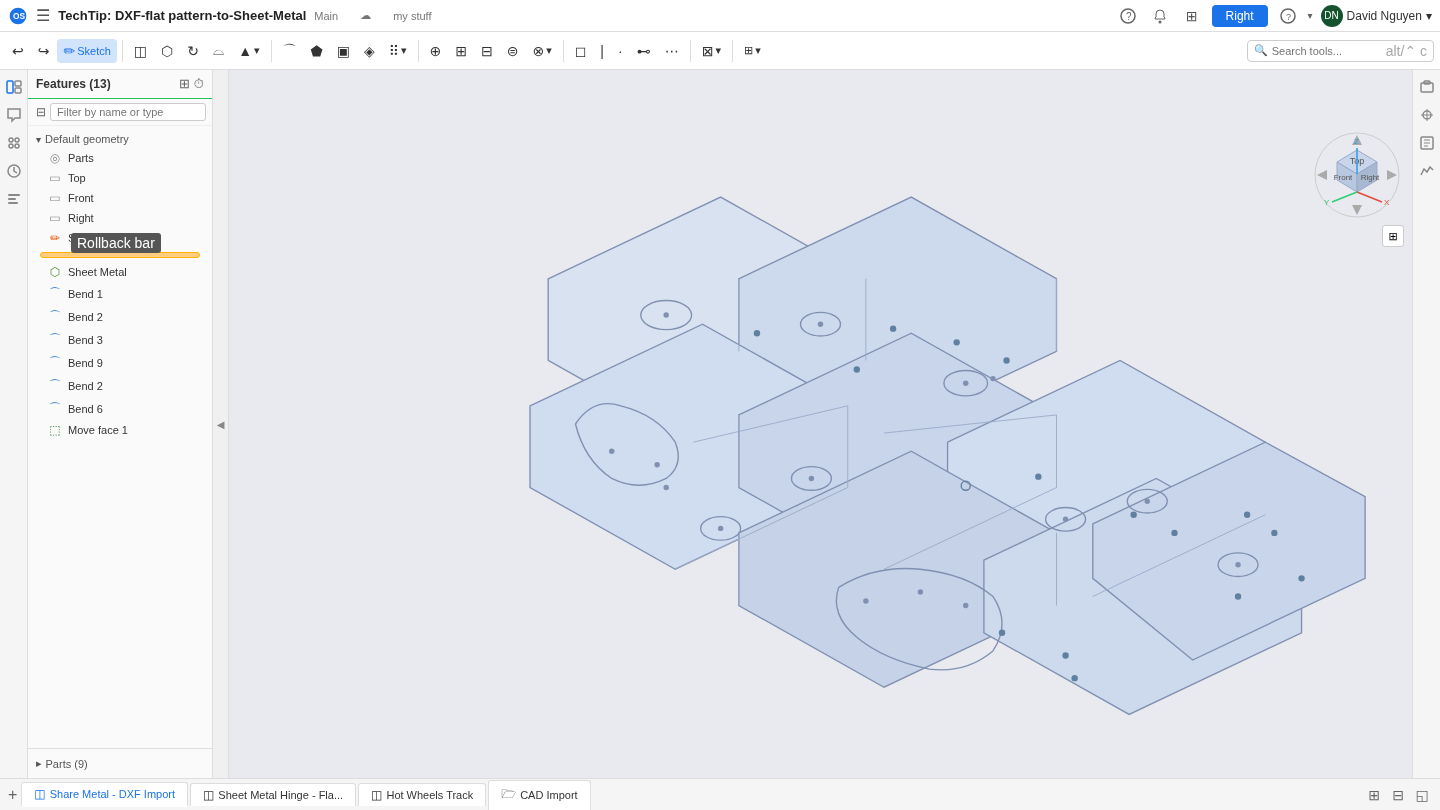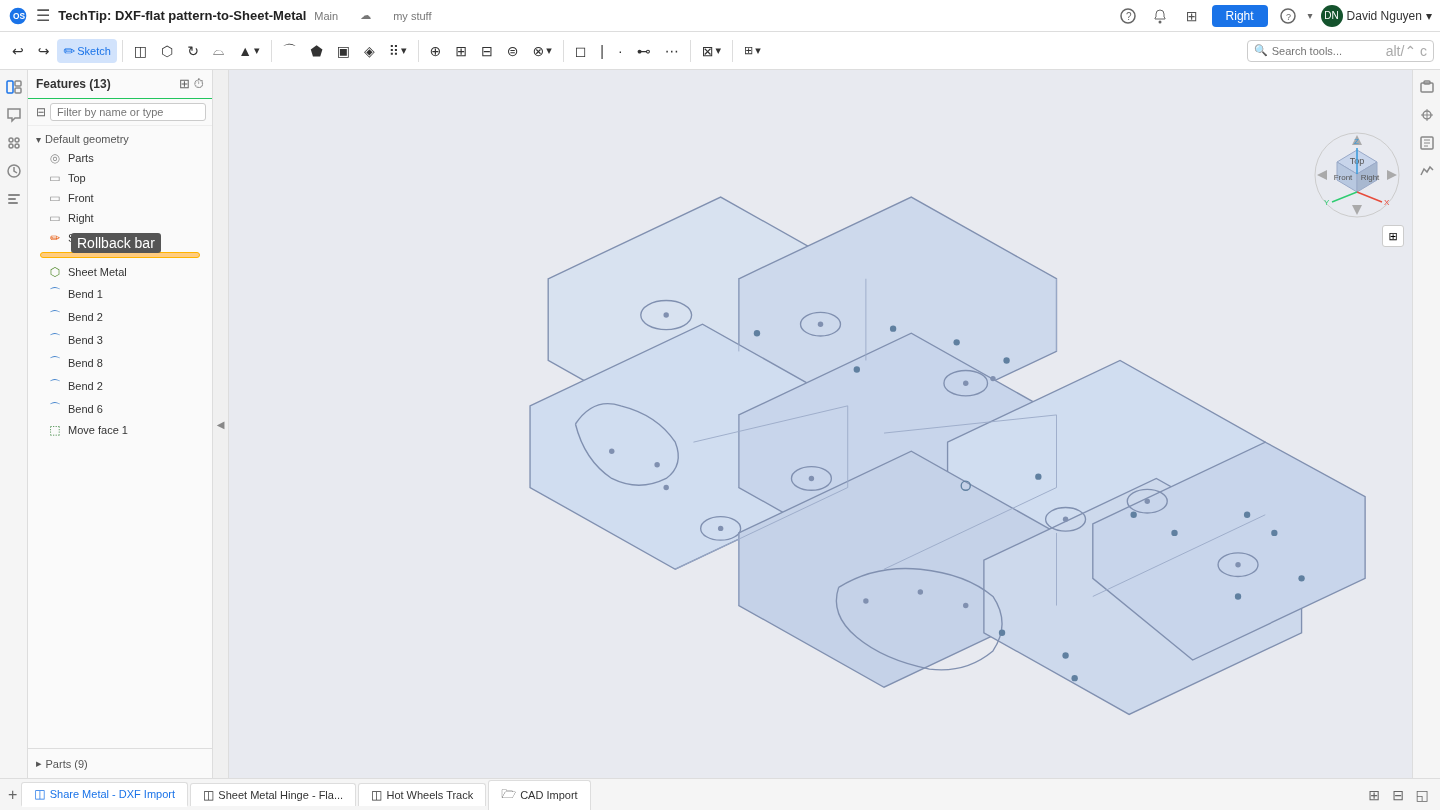--- a/index.html
+++ b/index.html
@@ -319,21 +319,21 @@
       <div class="tree-item bend-item">
         <span class="item-icon">⌒</span>
         <span>Bend 2</span>
       </div>
       <div class="tree-item bend-item">
         <span class="item-icon">⌒</span>
         <span>Bend 3</span>
       </div>
       <div class="tree-item bend-item">
         <span class="item-icon">⌒</span>
-        <span>Bend 8</span>
+        <span>Bend 9</span>
       </div>
       <div class="tree-item bend-item">
         <span class="item-icon">⌒</span>
         <span>Bend 2</span>
       </div>
       <div class="tree-item bend-item">
         <span class="item-icon">⌒</span>
         <span>Bend 6</span>
       </div>
       <div class="tree-item move-item">

